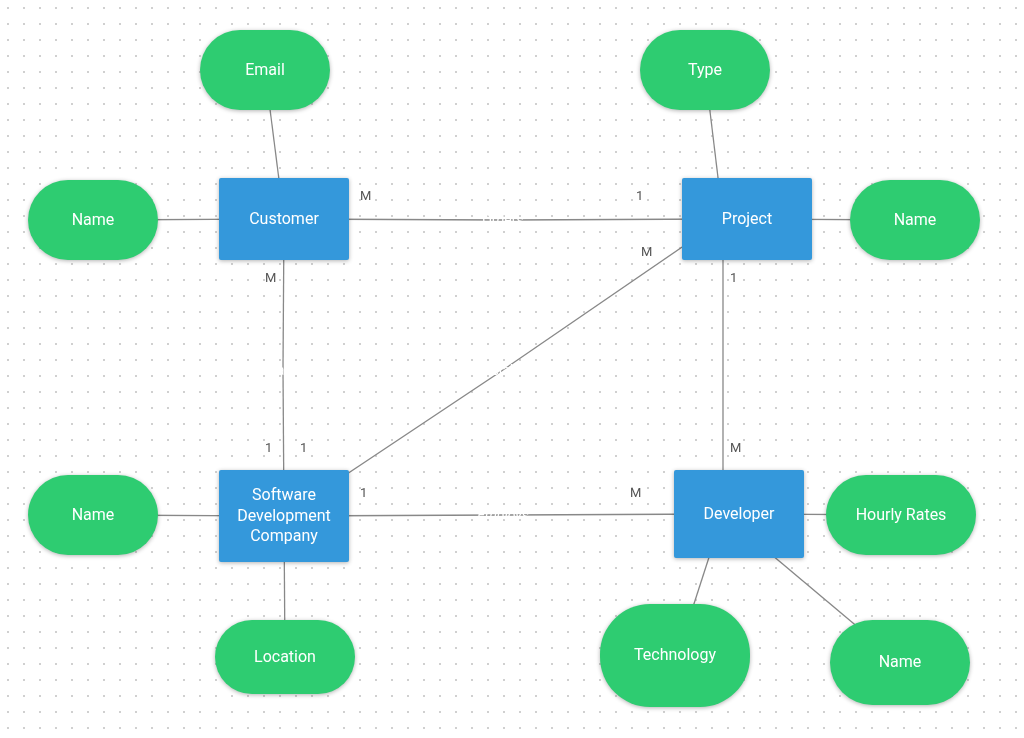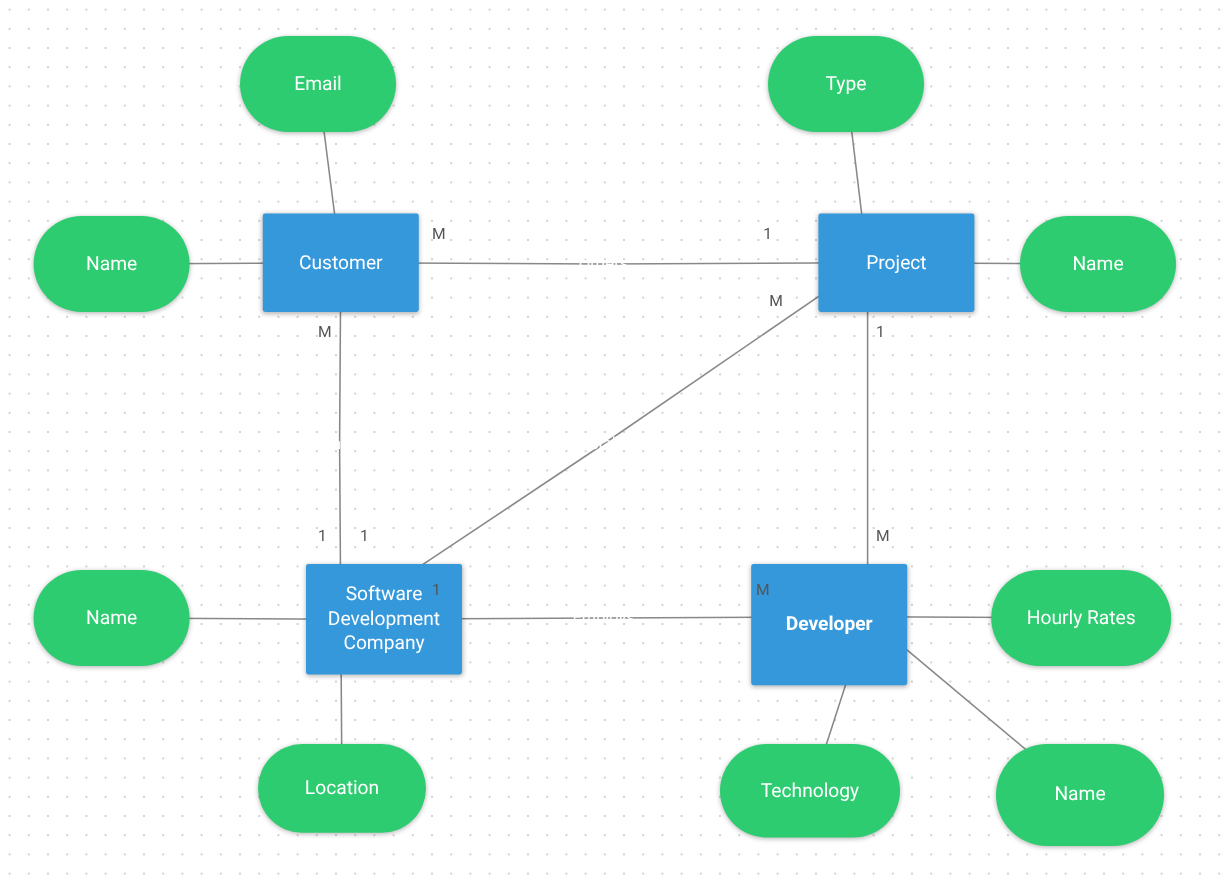--- a/index.html
+++ b/index.html
@@ -91,24 +91,24 @@
     <line x1="284" y1="516" x2="503" y2="515" stroke="#888" stroke-width="1.3"></line>
     <line x1="503" y1="515" x2="723" y2="514" stroke="#888" stroke-width="1.3"></line>
   </svg>
 
 <div id="entity_customer" class="node entity" style="left: 219px; top: 178px; width: 130px; height: 82px;">
     <span>Customer</span>
   </div>
 <div id="entity_project" class="node entity" style="left: 658px; top: 178px; width: 130px; height: 82px; margin-left: 24px;">
     <span>Project</span>
   </div>
-<div id="entity_company" class="node entity" style="left: 219px; top: 470px; width: 130px; height: 92px; margin-left: 36px;">
+<div id="entity_company" class="node entity" style="left: 219px; top: 470px; width: 130px; height: 92px;">
     <span>Software Development Company</span>
   </div>
-<div id="entity_developer" class="node entity" style="left: 626px; top: 470px; width: 130px; height: 101px; font-weight: bold;">
+<div id="entity_developer" class="node entity" style="left: 674px; top: 470px; width: 130px; height: 88px;">
     <span>Developer</span>
   </div>
 
 <div id="attr_customer_email" class="node attribute" style="left: 200px; top: 30px; width: 130px; height: 80px;">
     <span>Email</span>
   </div>
 <div id="attr_customer_name" class="node attribute" style="left: 28px; top: 180px; width: 130px; height: 80px;">
     <span>Name</span>
   </div>
 <div id="attr_project_type" class="node attribute" style="left: 640px; top: 30px; width: 130px; height: 80px;">
@@ -119,21 +119,21 @@
   </div>
 <div id="attr_company_name" class="node attribute" style="left: 28px; top: 475px; width: 130px; height: 80px;">
     <span>Name</span>
   </div>
 <div id="attr_company_location" class="node attribute" style="left: 215px; top: 620px; width: 140px; height: 74px;">
     <span>Location</span>
   </div>
 <div id="attr_developer_rates" class="node attribute" style="left: 826px; top: 475px; width: 150px; height: 80px;">
     <span>Hourly Rates</span>
   </div>
-<div id="attr_developer_technology" class="node attribute" style="left: 600px; top: 620px; width: 150px; height: 78px;">
+<div id="attr_developer_technology" class="node attribute" style="left: 600px; top: 604px; width: 150px; height: 103px;">
     <span>Technology</span>
   </div>
 <div id="attr_developer_name" class="node attribute" style="left: 830px; top: 620px; width: 140px; height: 85px;">
     <span>Name</span>
   </div>
 
 <div id="rel_orders" class="node relationship" style="left: 438px; top: 185px;">
     <span>Orders</span>
   </div>
 <div id="rel_pays" class="node relationship" style="left: 218px; top: 335px;">

